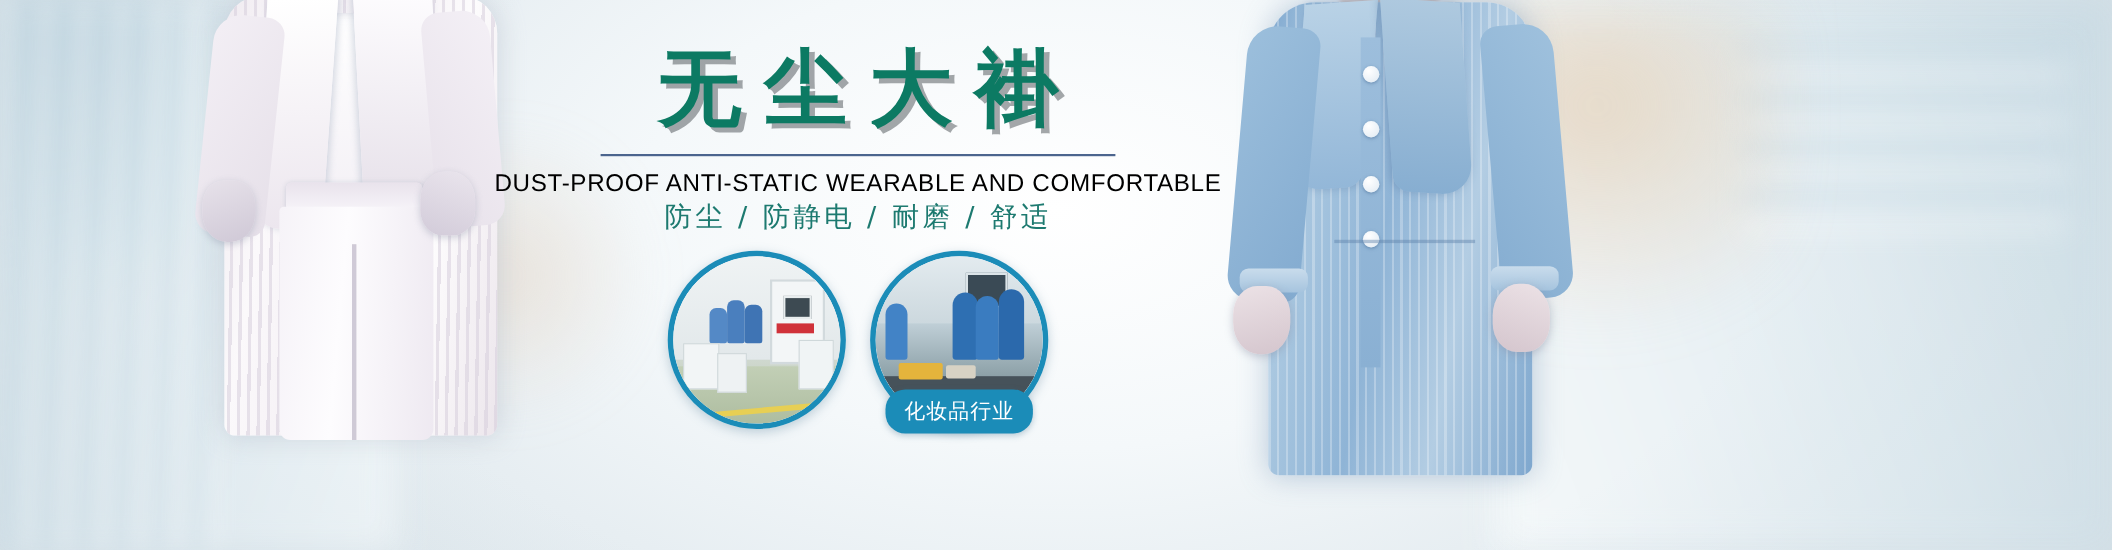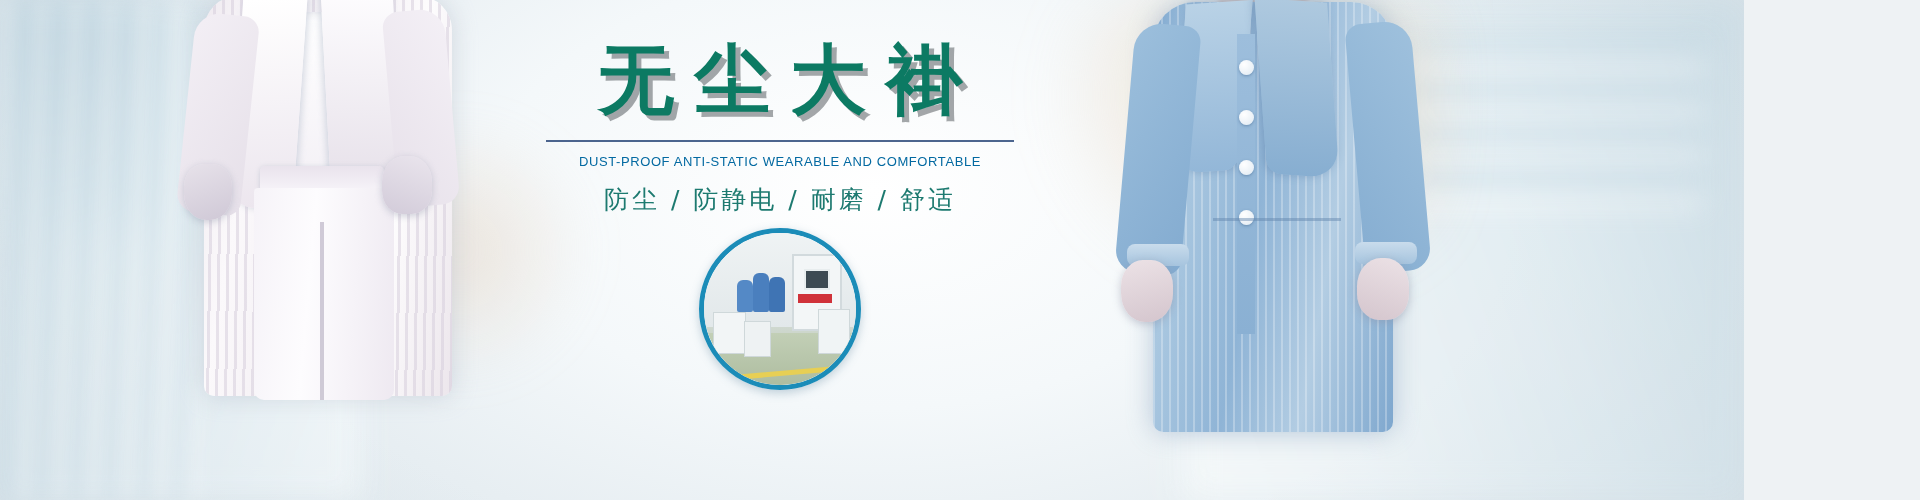--- a/index.html
+++ b/index.html
@@ -1,21 +1,21 @@
 <!DOCTYPE html>
 <html><head>
 <meta charset="utf-8">
 <style>
   html,body{margin:0;padding:0;}
   body{
     width:1920px;height:500px;overflow:hidden;
     font-family:"Liberation Sans","DejaVu Sans",sans-serif;
     background:#eef2f4;
   }
-  .banner{position:relative;width:1744px;height:500px;overflow:hidden;}
+  .banner{position:relative;width:1920px;height:500px;overflow:hidden;}
 
   
   .bg-base{
     position:absolute;inset:0;
     background:
       radial-gradient(ellipse 900px 520px at 50% 38%, #ffffff 0%, #f4f8fa 42%, #e7eef2 72%, #dee7ec 100%);
   }
   .bg-blurA{
     position:absolute;left:0;top:0;width:360px;height:500px;
     background:linear-gradient(110deg,#c9dbe4 0%,#dce9ef 35%,#eaf2f6 70%,#f2f7f9 100%);
@@ -214,25 +214,24 @@
     padding-left:20px;
     white-space:nowrap;
     font-family:"DejaVu Sans","Liberation Sans",sans-serif;
   }
   .rule{
     width:468px;height:2px;margin-top:22px;
     background:#2d4a7a;opacity:.85;
   }
   .sub-en{
     margin-top:12px;
-    font-size:13px;letter-spacing:.6px;color:#0369a1;font-weight:400;
+    font-size:22px;letter-spacing:.6px;color:#000000;font-weight:400;
     white-space:nowrap;
   }
   .sub-cn{
-    margin-top:14px;
     font-size:25px;letter-spacing:3px;color:#1d7a70;font-weight:400;
     white-space:nowrap;
     font-family:"DejaVu Sans","Liberation Sans",sans-serif;
   }
 
   
   .badges{
     position:absolute;left:480px;top:228px;width:600px;height:170px;
     display:flex;justify-content:center;align-items:flex-start;gap:22px;
   }
@@ -364,15 +363,32 @@
             <div class="w1"></div>
             <div class="w2"></div>
           <div class="box1"></div>
             <div class="box2"></div>
             <div class="box3"></div>
         </div>
       </div>
     </div>
 
 
+    <div class="badge">
+      <div class="ring">
+        <div class="photo p3">
+          <div class="wall"></div>
+            <div class="mon"></div>
+            <div class="floor"></div>
+          <div class="bench"></div>
+            <div class="tray"></div>
+            <div class="tray2"></div>
+          <div class="wd"></div>
+            <div class="wa"></div>
+            <div class="wb"></div>
+            <div class="wc"></div>
+        </div>
+      </div>
+      <div class="badge-label">化妆品行业</div>
+    </div>
 
   </div>
 </div>
 
 </body></html>

